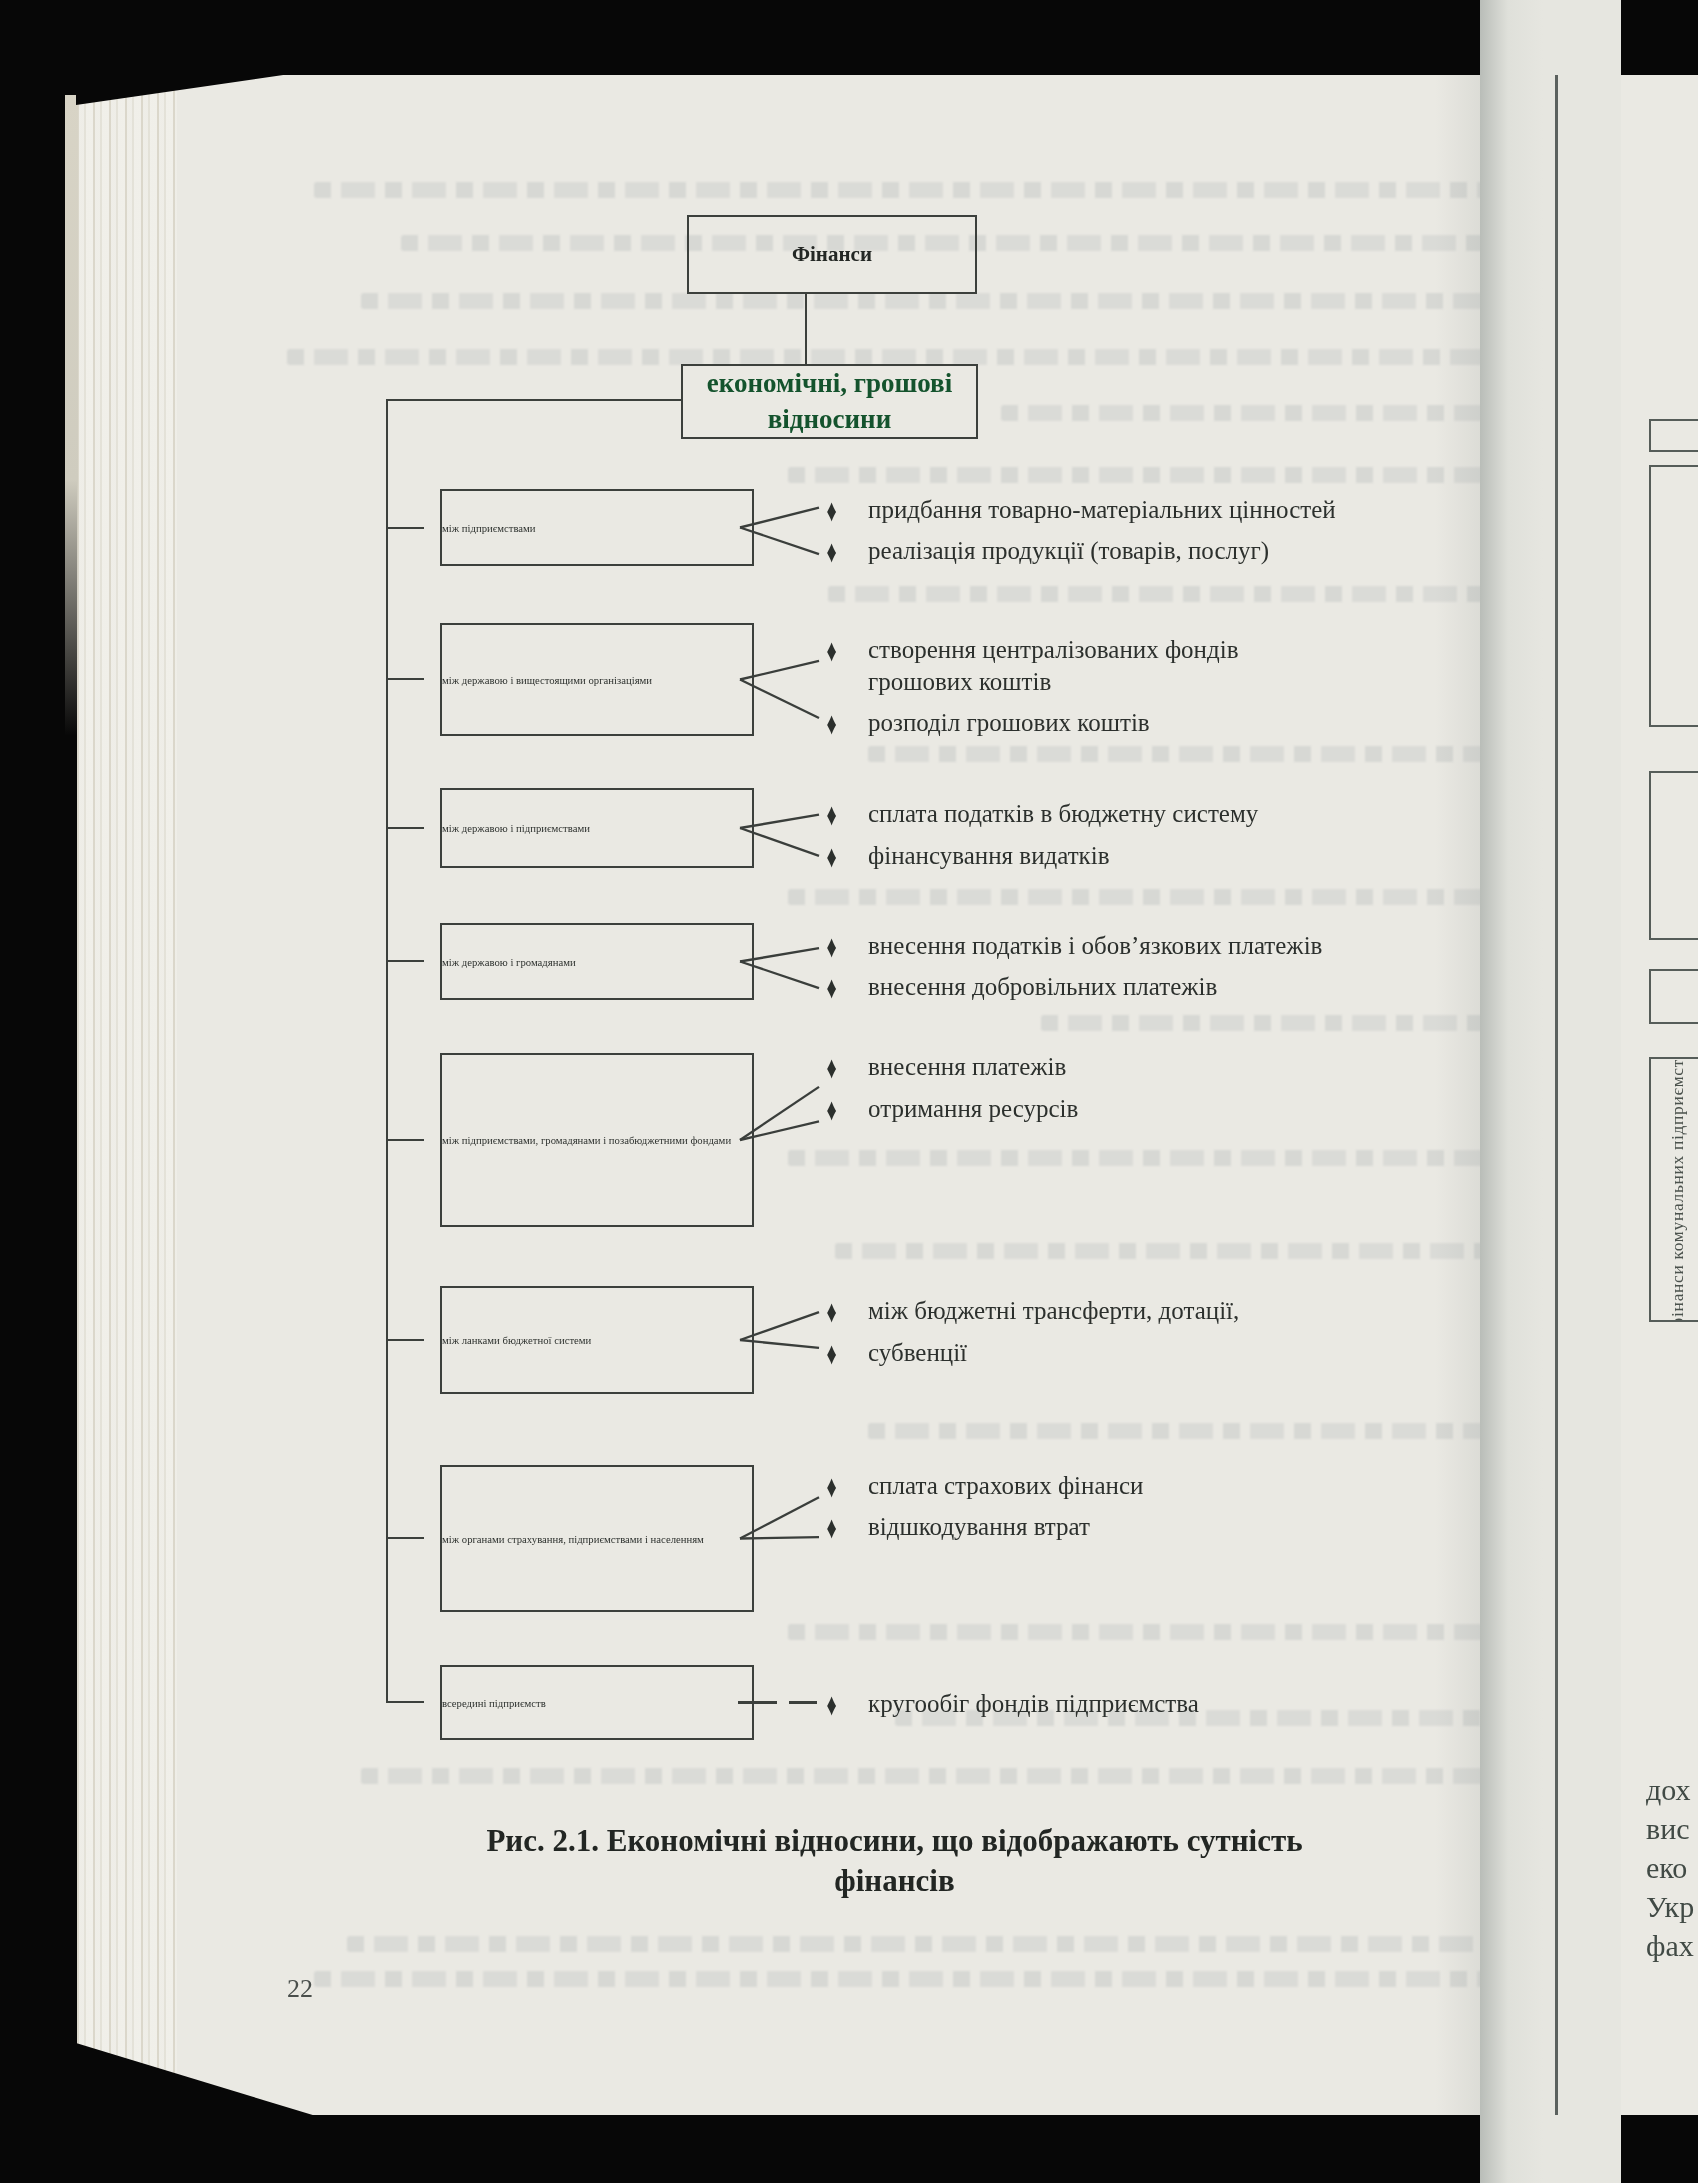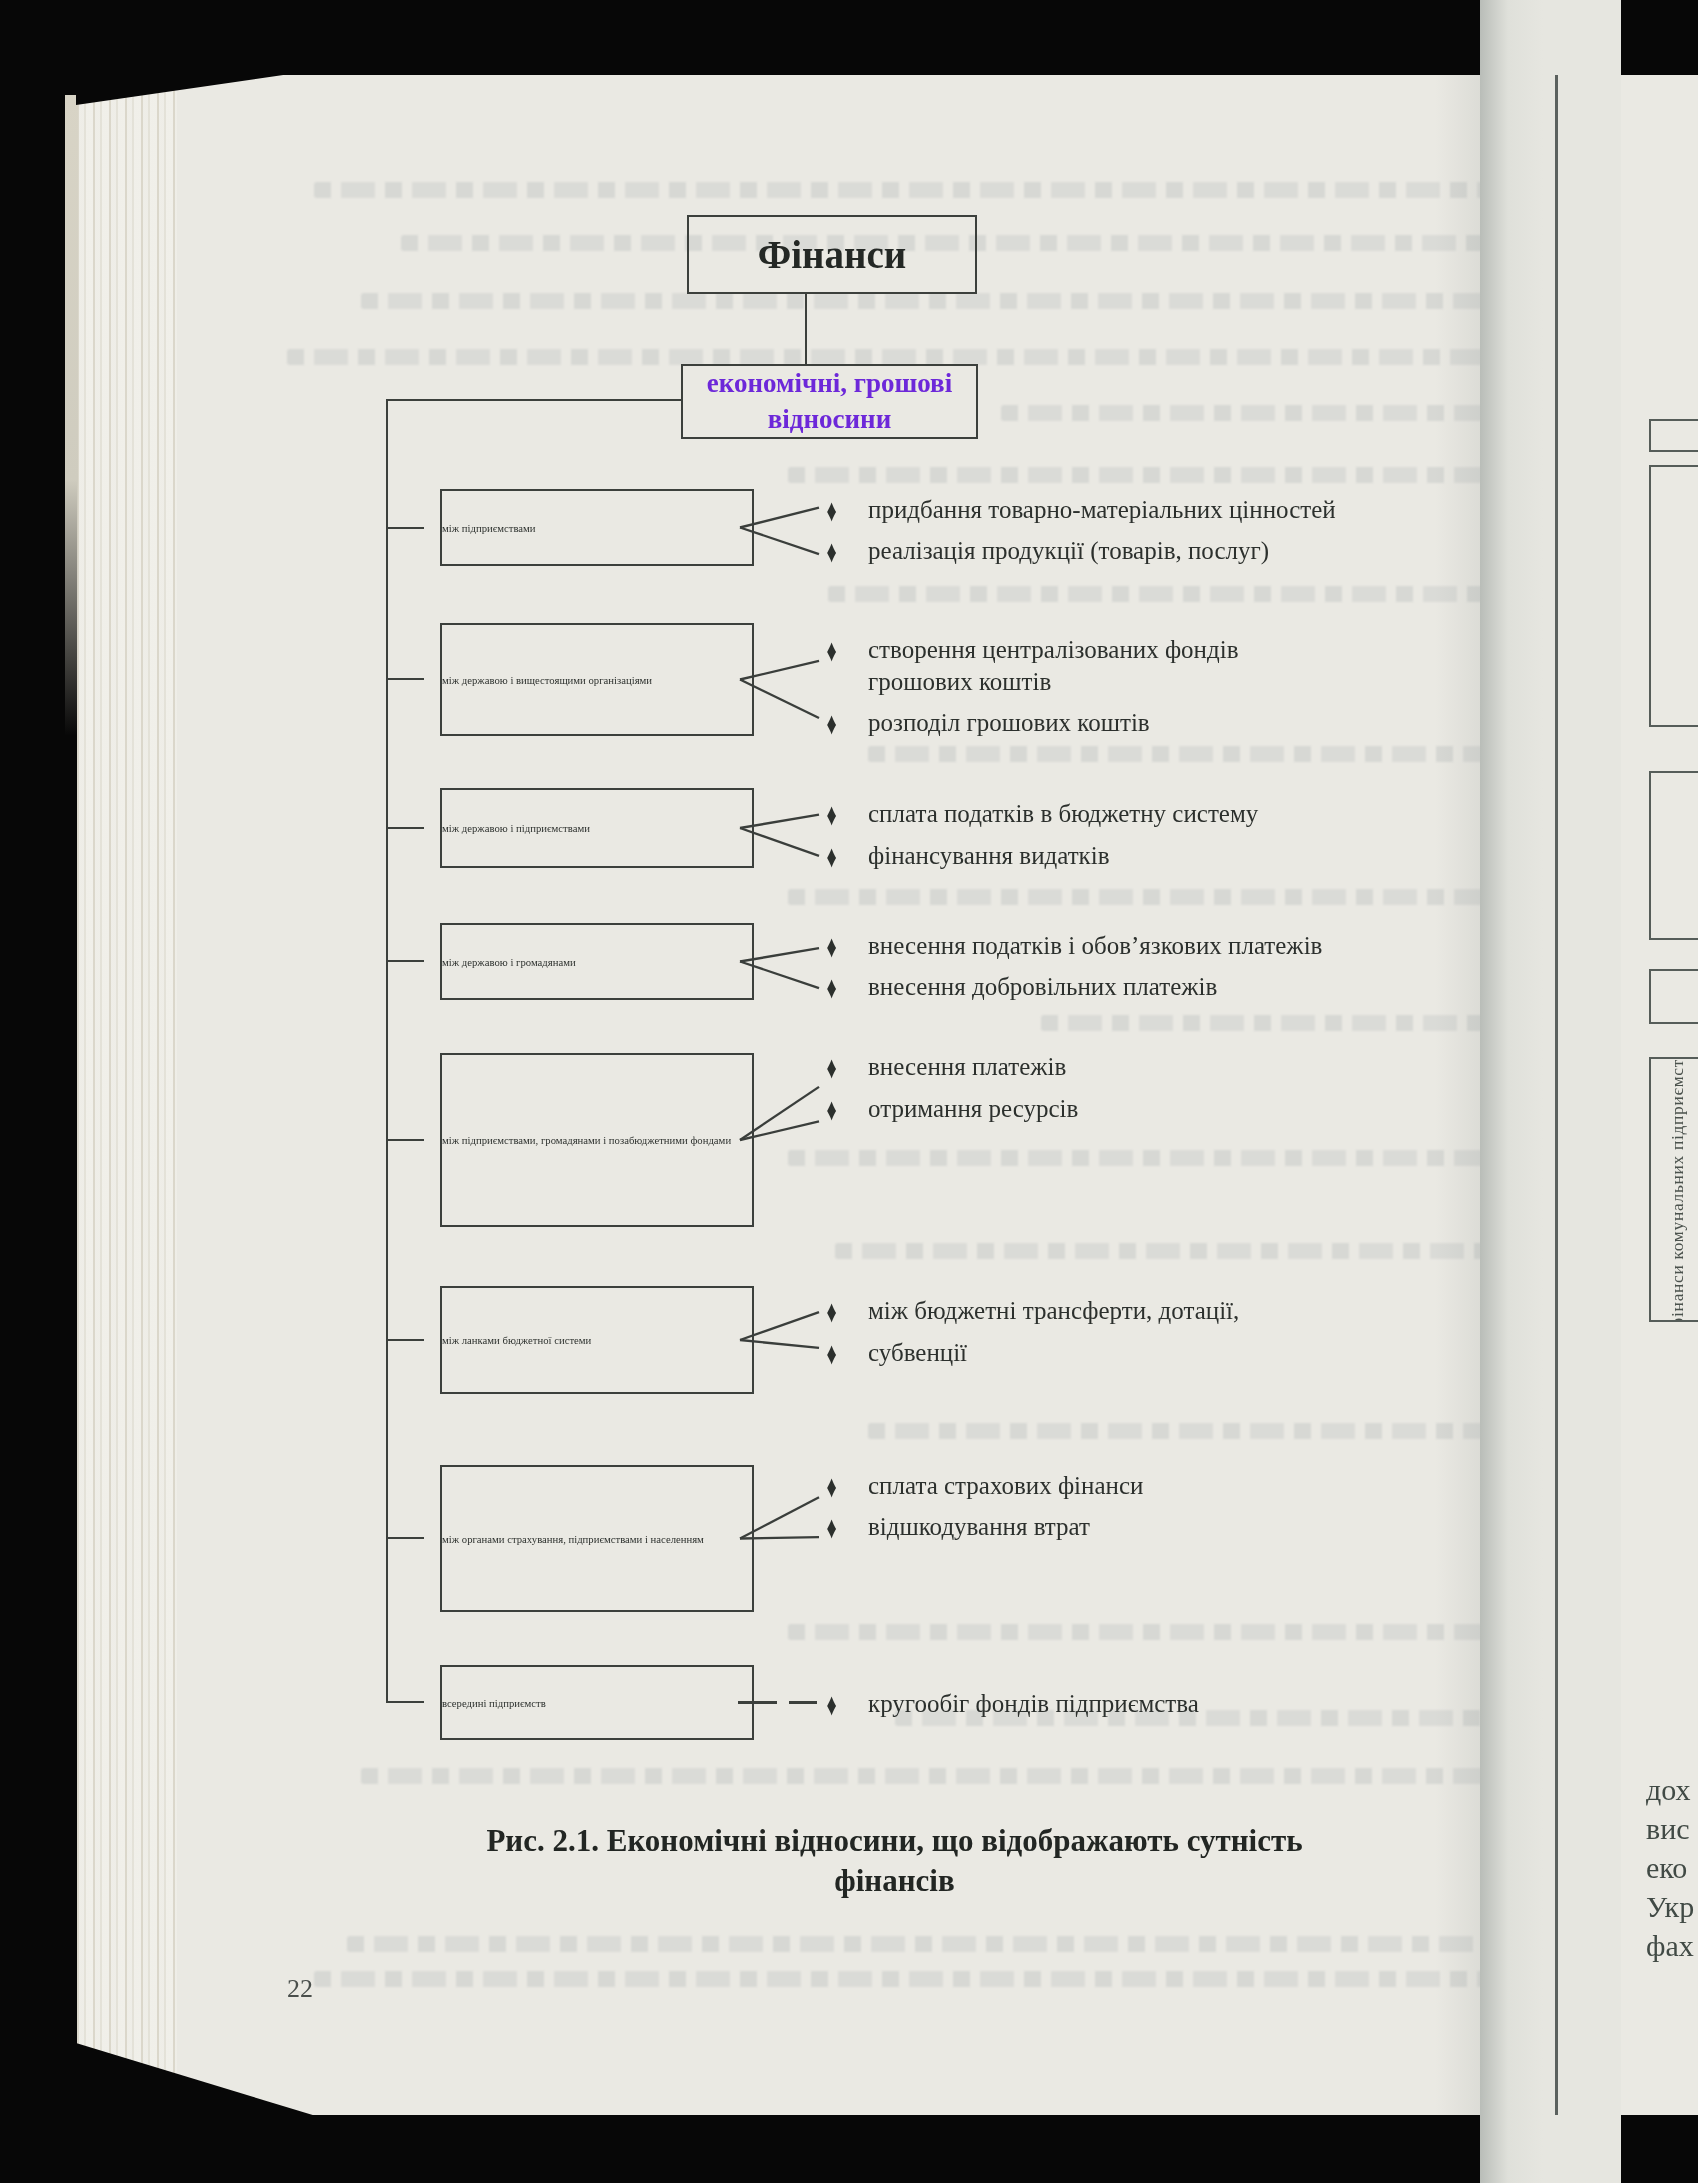--- a/index.html
+++ b/index.html
@@ -51,27 +51,27 @@
     filter:blur(1.3px);opacity:.45;
     background:repeating-linear-gradient(90deg,
       rgba(124,134,142,.38) 0 17.4px,rgba(124,134,142,0) 17.4px 27px,
       rgba(124,134,142,.30) 27px 61px,rgba(124,134,142,0) 61px 71px);
   }
   .top-box{
     position:absolute;left:687px;top:215px;width:290px;height:79px;
     border:2.7px solid #3c403c;box-sizing:border-box;
     display:flex;align-items:center;justify-content:center;
   }
-  .top-box .t{font-weight:bold;font-size:39px;color:#242825;}
+  .top-box .t{font-weight:bold;font-size:21px;color:#242825;}
   .core-box{
     position:absolute;left:681px;top:364px;width:297px;height:75px;
     border:2.7px solid #3c403c;box-sizing:border-box;
     display:flex;align-items:center;justify-content:center;text-align:center;
   }
-  .core-box .t{font-weight:bold;font-size:27px;line-height:1.3;white-space:pre-line;color:#6d28d9;}
+  .core-box .t{font-weight:bold;font-size:27px;line-height:1.3;white-space:pre-line;color:#14532d;}
   .vline{position:absolute;background:#3c403c;}
   .hline{position:absolute;background:#3c403c;}
   .drow{position:absolute;left:386px;width:1081px;}
   .stub{position:absolute;left:0;width:38px;height:2px;background:#3c403c;}
   .rowbox{position:absolute;left:38px;top:0;width:314px;height:100%;
     border:2.7px solid #3c403c;box-sizing:border-box;display:flex;align-items:center;margin-left:16px;}
   .fork{position:absolute;left:352px;top:0;}
   .items{position:absolute;left:434px;top:0;height:100%;width:627px;
     display:flex;flex-direction:column;justify-content:center;gap:9.3px;}
   .item{display:flex;gap:25px;align-items:flex-start;}

